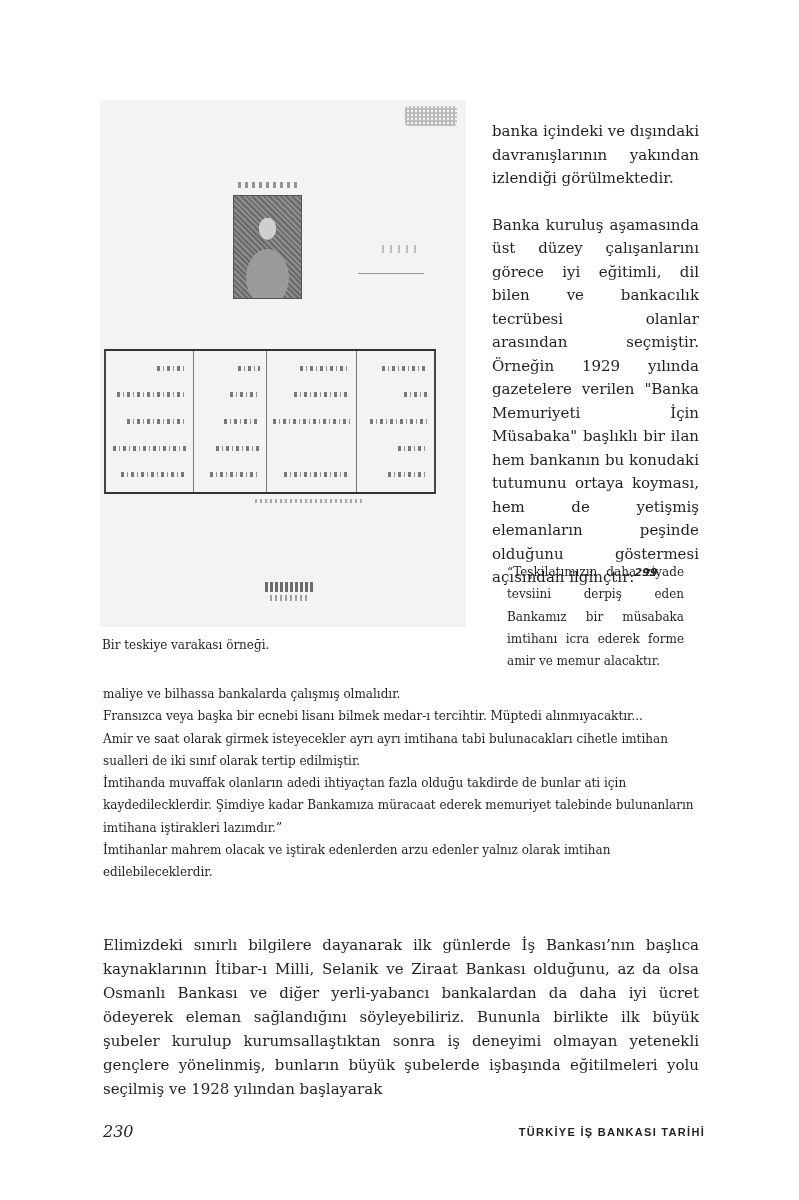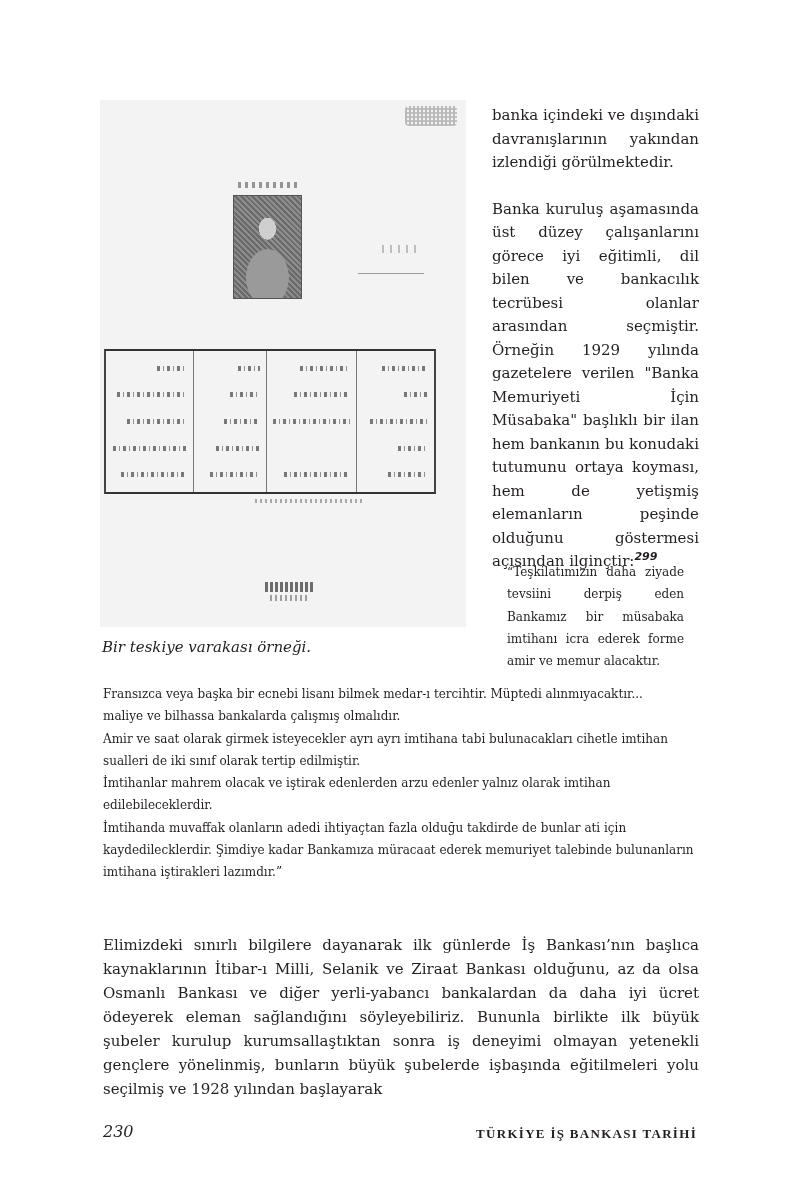--- a/index.html
+++ b/index.html
@@ -127,28 +127,27 @@
       top: 495px;
       width: 38px;
       height: 6px;
       background: repeating-linear-gradient(90deg, #666 0 2px, transparent 2px 5px);
       opacity: 0.6;
     }
     .caption {
       position: absolute;
       left: 102px;
       top: 638px;
-      font-style: italic;
-      font-size: 15px;
+      font-size: 12px;
       color: #231f20;
     }
     .side-col {
       position: absolute;
       left: 492px;
-      top: 104px;
+      top: 120px;
       width: 207px;
       font-size: 15px;
       line-height: 23.5px;
       text-align: justify;
     }
     .side-col p { margin: 0; }
     .side-col .gap { height: 23px; }
     .sup {
       font-family: "DejaVu Sans", "Liberation Sans", sans-serif;
       font-size: 11px;
@@ -189,24 +188,24 @@
     .folio {
       position: absolute;
       left: 103px;
       top: 1122px;
       font-style: italic;
       font-size: 16px;
       color: #231f20;
     }
     .running-head {
       position: absolute;
-      right: 102px;
+      right: 94px;
       top: 1126px;
-      font-family: Liberation Serif, serif;
-      font-size: 13px;
+      font-family: Liberation Sans, sans-serif;
+      font-size: 11px;
       letter-spacing: 1.3px;
       font-weight: bold;
       color: #231f20;
     }
   </style>
 </head>
 <body>
 
 <div class="figure">
   <div class="seal-top"></div>
@@ -255,25 +254,25 @@
   <p>banka içindeki ve dışındaki davranışlarının yakından izlendiği görülmektedir.</p>
   <div class="gap"></div>
   <p><span>Banka kuruluş aşamasında üst düzey çalışanlarını görece iyi eğitimli, dil bilen ve bankacılık tecrübesi olanlar arasından seçmiştir. Örneğin 1929 yılında gazetelere verilen "Banka Memuriyeti İçin Müsabaka" başlıklı bir ilan hem bankanın bu konudaki tutumunu ortaya koyması, hem de yetişmiş elemanların peşinde olduğunu göstermesi açısından ilginçtir:</span><span class="sup">299</span></p>
 </div>
 
 <div class="quote-side">
   <p>“Teşkilatımızın daha ziyade tevsiini derpiş eden Bankamız bir müsabaka imtihanı icra ederek forme amir ve memur alacaktır.</p>
 </div>
 
 <div class="quote-full">
+  <p>maliye ve bilhassa bankalarda çalışmış olmalıdır.</p>
   <p>Fransızca veya başka bir ecnebi lisanı bilmek medar-ı tercihtir. Müptedi alınmıyacaktır...</p>
-  <p>maliye ve bilhassa bankalarda çalışmış olmalıdır.</p>
   <p>Amir ve saat olarak girmek isteyecekler ayrı ayrı imtihana tabi bulunacakları cihetle imtihan sualleri de iki sınıf olarak tertip edilmiştir.</p>
+  <p>İmtihanda muvaffak olanların adedi ihtiyaçtan fazla olduğu takdirde de bunlar ati için kaydedilecklerdir. Şimdiye kadar Bankamıza müracaat ederek memuriyet talebinde bulunanların imtihana iştirakleri lazımdır.”</p>
   <p>İmtihanlar mahrem olacak ve iştirak edenlerden arzu edenler yalnız olarak imtihan edilebileceklerdir.</p>
-  <p>İmtihanda muvaffak olanların adedi ihtiyaçtan fazla olduğu takdirde de bunlar ati için kaydedilecklerdir. Şimdiye kadar Bankamıza müracaat ederek memuriyet talebinde bulunanların imtihana iştirakleri lazımdır.”</p>
 </div>
 
 <div class="body-text">
   <p>Elimizdeki sınırlı bilgilere dayanarak ilk günlerde İş Bankası’nın başlıca kaynaklarının İtibar-ı Milli, Selanik ve Ziraat Bankası olduğunu, az da olsa Osmanlı Bankası ve diğer yerli-yabancı bankalardan da daha iyi ücret ödeyerek eleman sağlandığını söyleyebiliriz. Bununla birlikte ilk büyük şubeler kurulup kurumsallaştıktan sonra iş deneyimi olmayan yetenekli gençlere yönelinmiş, bunların büyük şubelerde işbaşında eğitilmeleri yolu seçilmiş ve 1928 yılından başlayarak</p>
 </div>
 
 <div class="folio">230</div>
 <div class="running-head">TÜRKİYE İŞ BANKASI TARİHİ</div>
 
 </body></html>

